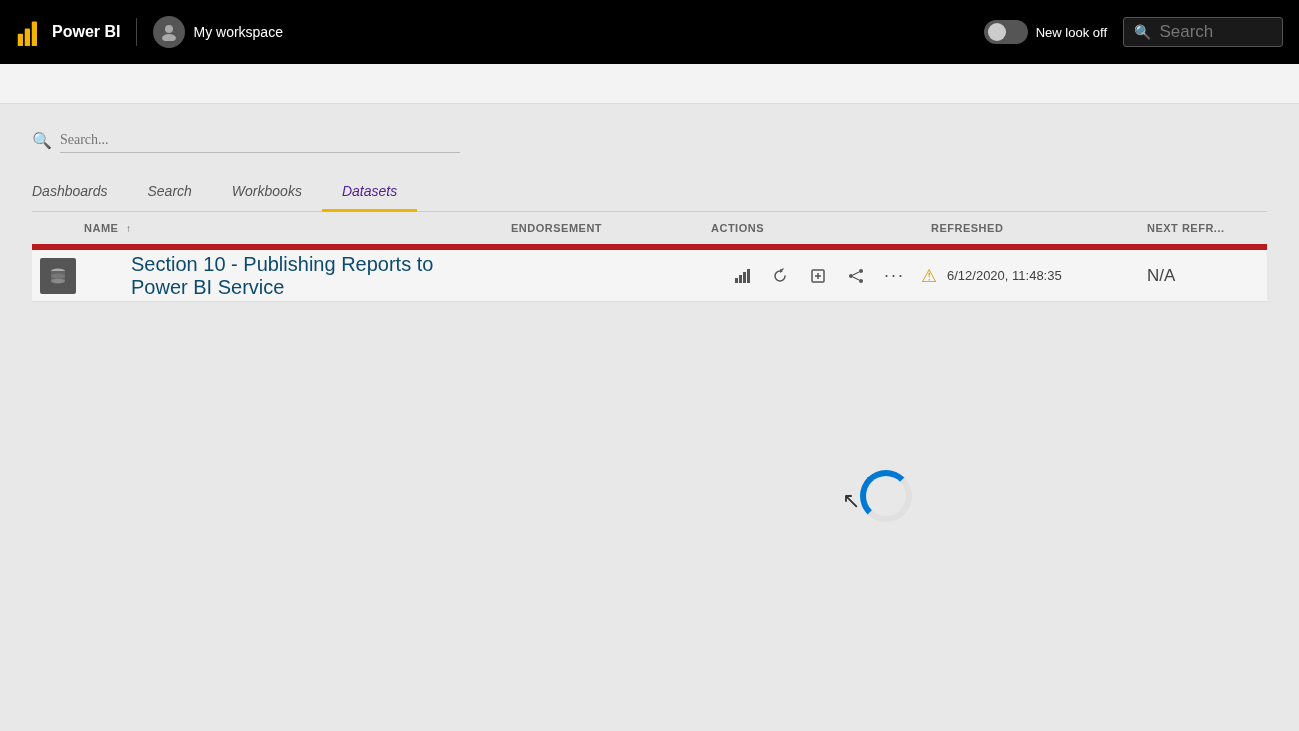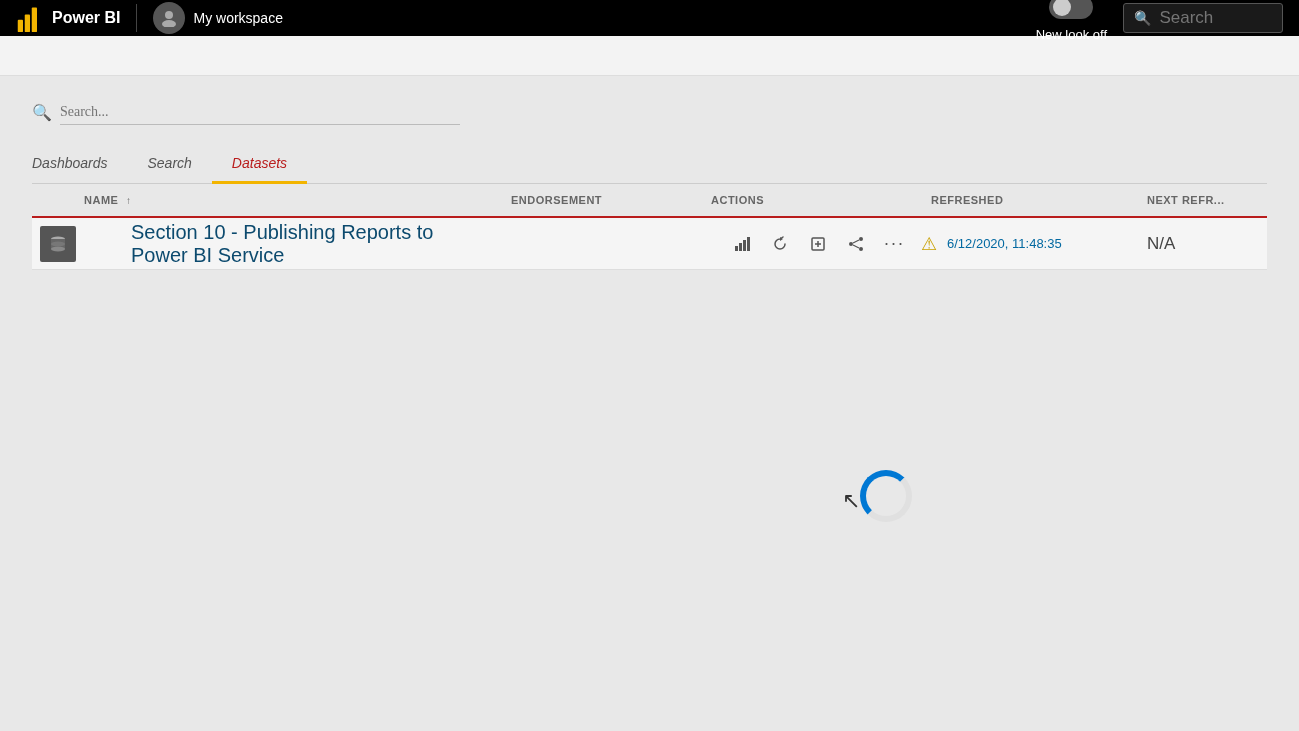--- a/index.html
+++ b/index.html
@@ -1,21 +1,21 @@
 <!DOCTYPE html>
 <html><head>
   <meta charset="utf-8">
   <style>
     * { box-sizing: border-box; margin: 0; padding: 0; }
     body { font-family: 'Segoe UI', Arial, sans-serif; background: #e8e8e8; overflow: hidden; width: 1299px; height: 731px; }
 
     
     .navbar {
       background: #000;
-      height: 36px;
+      height: 64px;
       display: flex;
       align-items: center;
       padding: 0 16px;
       gap: 12px;
       position: relative;
     }
     .navbar-brand {
       display: flex;
       align-items: center;
       gap: 8px;
@@ -58,21 +58,20 @@
     .navbar-right {
       margin-left: auto;
       display: flex;
       align-items: center;
       gap: 16px;
     }
     .toggle-container {
       display: flex;
       align-items: center;
       gap: 8px;
-      flex-direction: column;
     }
     .toggle-switch {
       width: 44px;
       height: 24px;
       background: #555;
       border-radius: 12px;
       position: relative;
       cursor: pointer;
     }
     .toggle-switch::after {
@@ -162,34 +161,34 @@
       color: #555;
       cursor: pointer;
       border-bottom: 3px solid transparent;
       margin-bottom: -1px;
       font-style: italic;
     }
     .tab:first-child {
       padding-left: 0;
     }
     .tab.active {
-      color: #b91c1c;
+      color: #4c1d95;
       border-bottom: 3px solid #f2b400;
       font-weight: 500;
     }
 
     
     .table-container {
       background: #e8e8e8;
       margin-top: 0;
     }
     .table-header {
       display: flex;
       padding: 10px 0;
-      border-bottom: 2px solid #b91c1c;
+      border-bottom: 6px solid #b91c1c;
       font-size: 11px;
       font-weight: 600;
       color: #666;
       letter-spacing: 0.5px;
       text-transform: uppercase;
     }
     .col-icon { width: 52px; }
     .col-name { flex: 1; }
     .col-endorsement { width: 200px; margin-left: 48px; }
     .col-actions { width: 220px; }
@@ -254,21 +253,21 @@
       background: transparent;
     }
     .warning-icon {
       color: #c8a000;
       font-size: 18px;
       margin-left: 4px;
     }
     .row-refreshed {
       width: 200px;
       font-size: 13px;
-      color: #0369a1;
+      color: #404040;
     }
     .row-next-refresh {
       width: 120px;
       font-size: 17px;
       color: #444;
     }
 
     
     .spinner-overlay {
       position: absolute;
@@ -340,20 +339,21 @@
 <div class="main-content">
 
   <div class="content-search">
     <span class="content-search-icon">🔍</span>
     <input type="text" placeholder="Search..." style="">
   </div>
 
   <div class="tabs">
     <div class="tab">Dashboards</div>
     <div class="tab">Search</div>
+    <div class="tab">Workbooks</div>
     <div class="tab active">Datasets</div>
   </div>
 
   <div class="table-container">
 
     <div class="table-header">
       <div class="col-icon"></div>
       <div class="col-name">
         <span>NAME</span>
         <span class="sort-indicator">↑</span>

